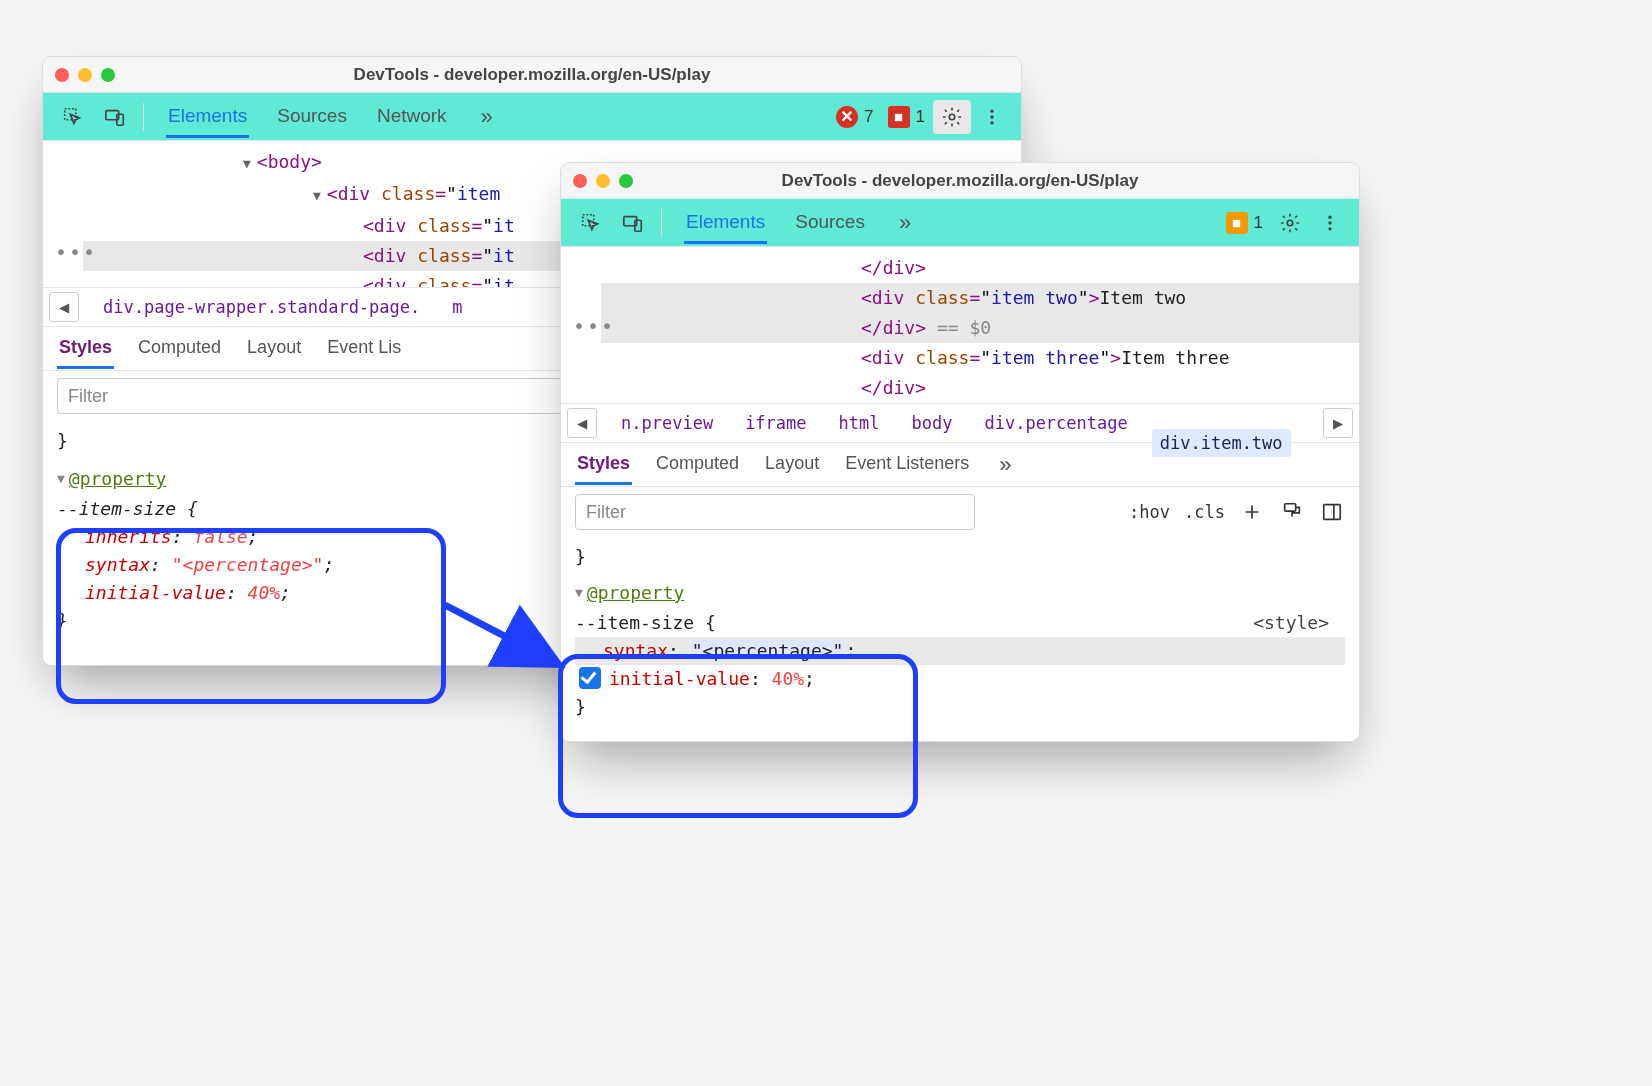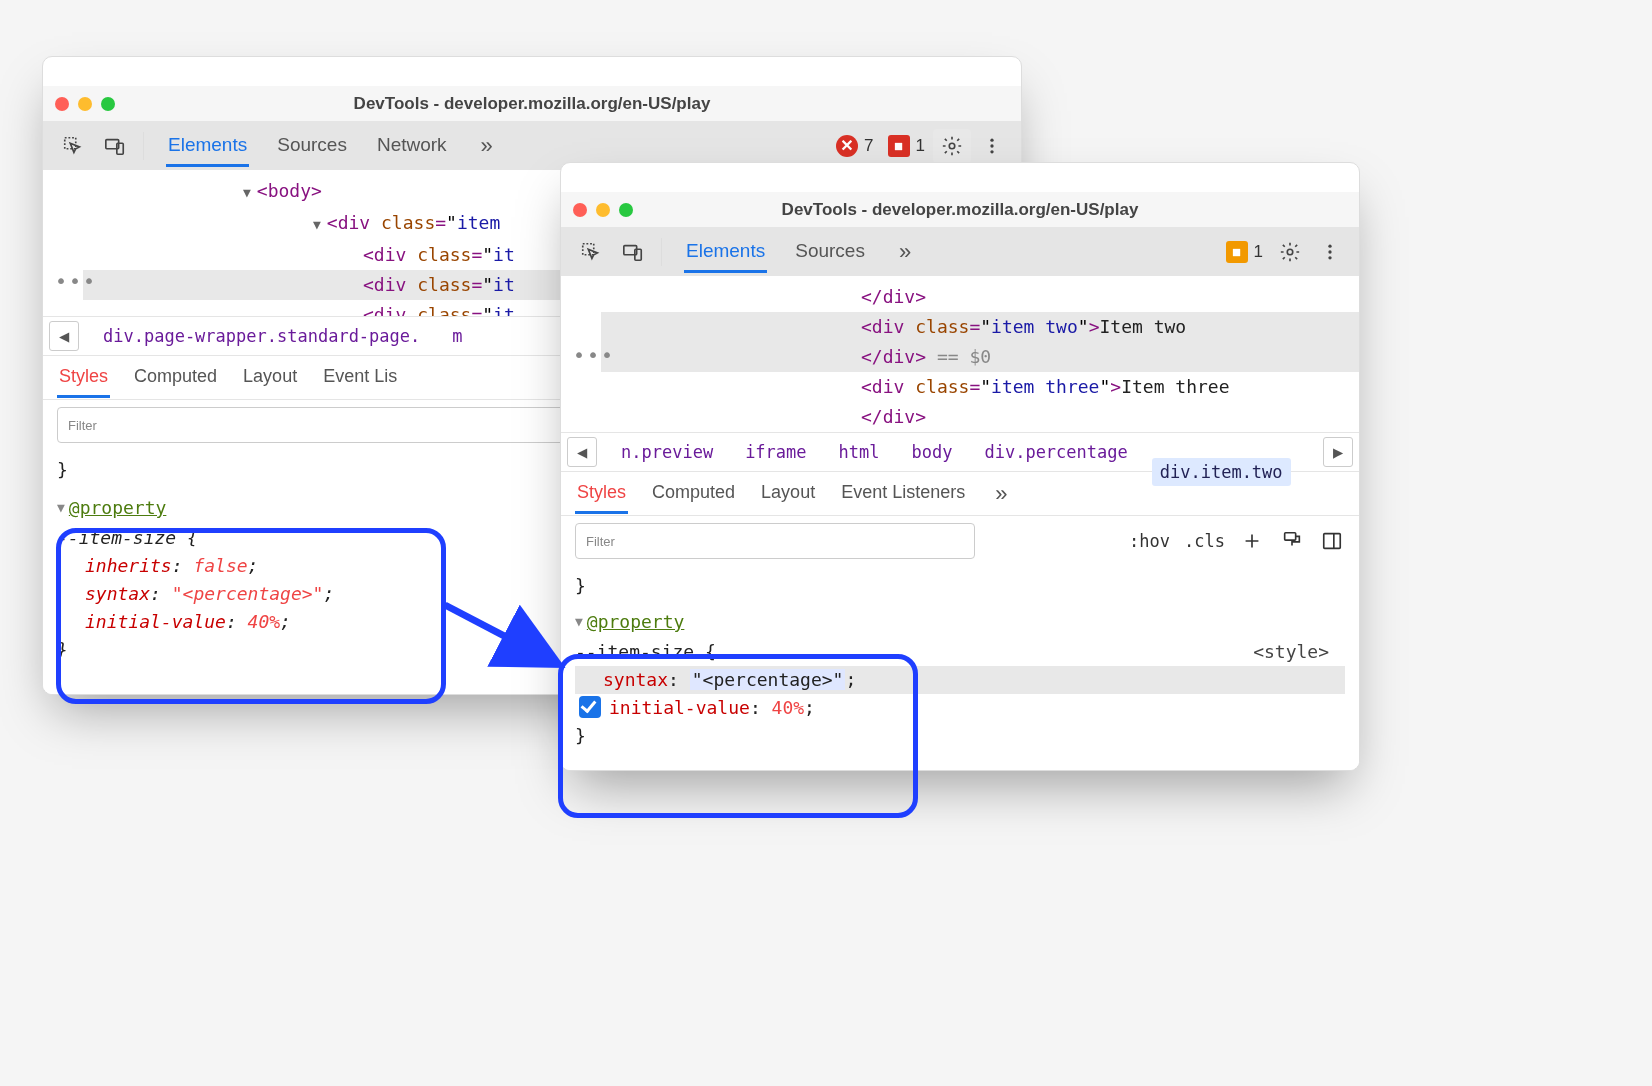--- a/index.html
+++ b/index.html
@@ -22,34 +22,33 @@
     border: 1px solid #ddd;
   }
   .titlebar {
     display: flex;
     align-items: center;
     height: 36px;
     padding: 0 12px;
     background: #f6f6f6;
     border-bottom: 1px solid #e5e5e5;
     position: relative;
-    margin-top: 29px;
   }
   .traffic { display: flex; gap: 9px; }
   .dot { width: 14px; height: 14px; border-radius: 50%; }
   .dot.red { background:#ff5f57; } .dot.yellow{background:#febc2e;} .dot.green{background:#28c840;}
   .title-center {
     position: absolute; left:0; right:0; text-align:center;
     font-weight:600; color:#444; font-size:17px;
     pointer-events:none;
   }
   .toolbar {
     display:flex; align-items:center; gap:2px;
     height:48px; padding: 0 10px; border-bottom:1px solid #e5e5e5;
-    background:#e5e5e5;
+    background:#5eead4;
   }
   .tool-icon {
     width:40px; height:34px; display:flex; align-items:center; justify-content:center;
     color:#555;
   }
   .tool-icon svg { width:22px; height:22px; stroke:#444; fill:none; stroke-width:1.8; }
   .tabs { display:flex; gap:26px; margin-left:14px; align-items:center; }
   .tab {
     font-size:19px; color:#555; padding: 10px 2px 8px; border-bottom:3px solid transparent;
   }
@@ -102,29 +101,29 @@
   .crumb-nav { width:30px; height:30px; display:flex; align-items:center; justify-content:center;
     border:1px solid #ccc; border-radius:3px; color:#555; }
   .crumb { color:#6a1b9a; padding:4px 8px; border-radius:3px; }
   .crumb.sel { background:#dde9ff; color:#225;margin-top:40px; }
 
   .subtabs {
     display:flex; align-items:center; gap:22px; height:44px; padding:0 14px;
     border-bottom:1px solid #e5e5e5; background:#fff;
   }
   .subtab { font-size:18px; color:#555; padding:8px 2px; border-bottom:3px solid transparent; }
-  .subtab.active { color:#ef4444; border-bottom-color:#1a73e8; font-weight:400; }
+  .subtab.active { color:#701a75; border-bottom-color:#1a73e8; font-weight:700; }
 
   .filter-row {
     display:flex; align-items:center; gap:14px; height:50px; padding:0 14px;
     background:#fff;
   }
   .filter-input {
     flex:1; height:36px; border:1px solid #ccc; border-radius:4px;
-    padding:0 10px; font-size:13px; color:#333;
+    padding:0 10px; font-size:18px; color:#333;
   }
   .filter-input::placeholder { color:#888; }
   .pill { font-family: ui-monospace, Menlo, monospace; font-size:17px; color:#333; }
   .act-icon { width:26px; height:26px; display:flex; align-items:center; justify-content:center; }
   .act-icon svg { width:22px; height:22px; stroke:#333; fill:none; stroke-width:1.8; }
 
   .styles-body {
     font-family: ui-monospace, Menlo, monospace;
     font-size:18px; line-height:28px;
     padding:6px 14px 10px;

